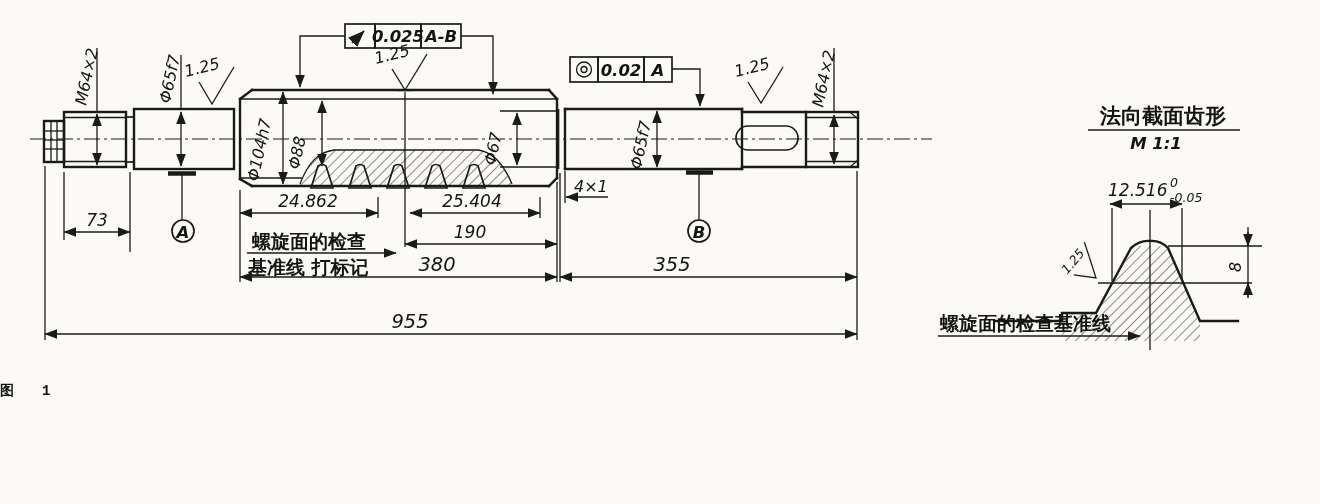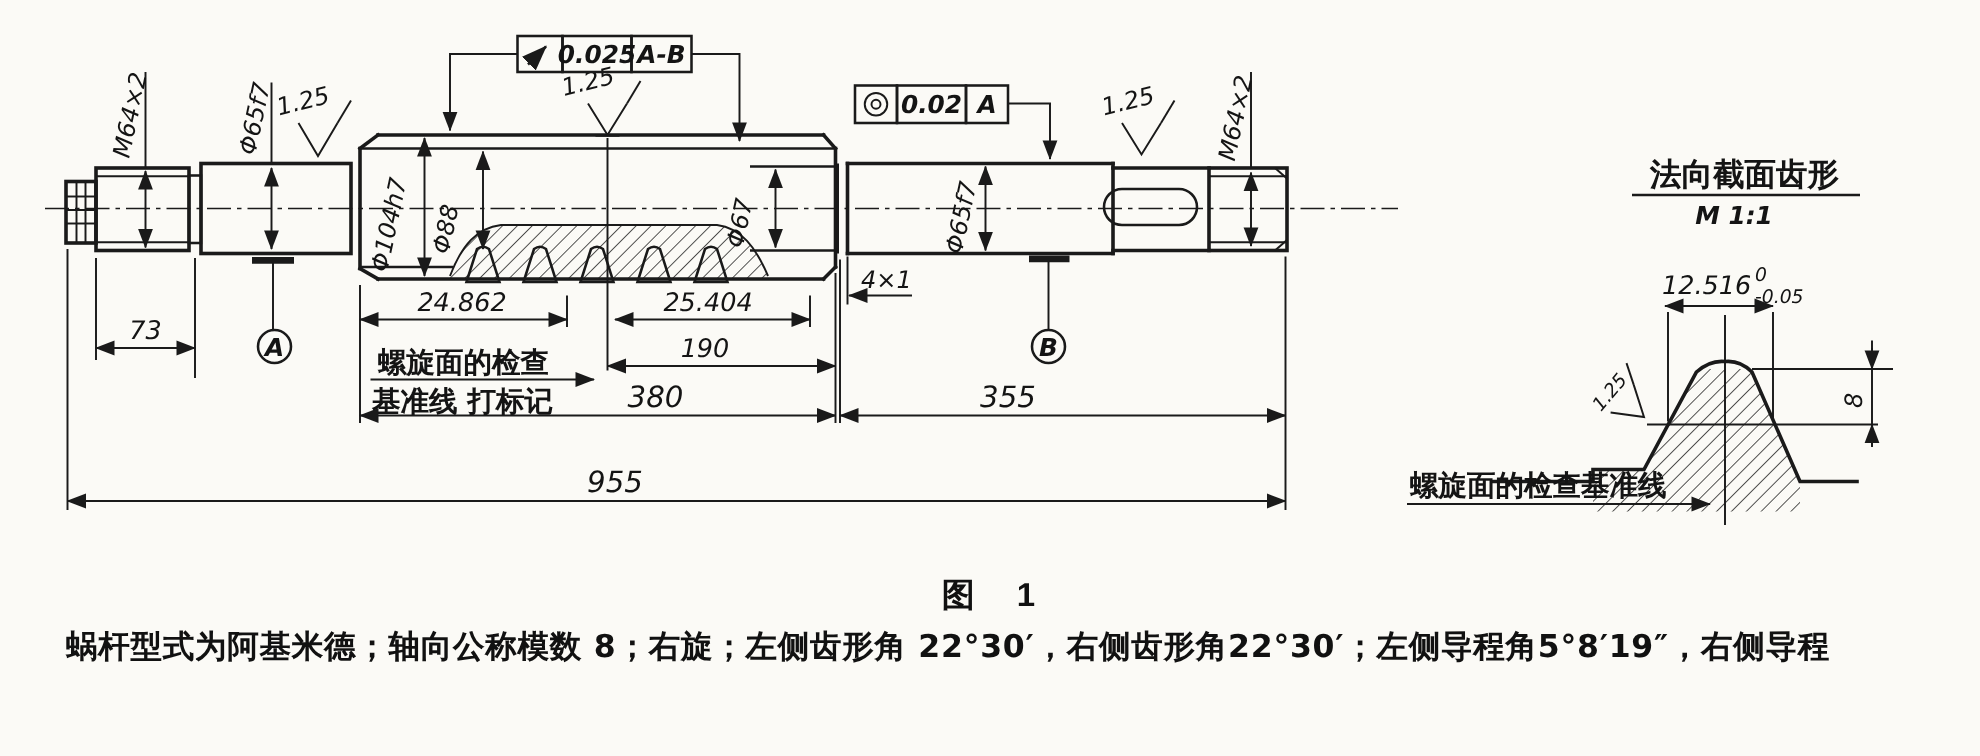--- a/index.html
+++ b/index.html
@@ -10,22 +10,22 @@
   .md{stroke:#1a1a1a;stroke-width:1.7;fill:none;}
   .th{stroke:#1a1a1a;stroke-width:1.3;fill:none;}
   .cl{stroke:#1a1a1a;stroke-width:1.1;fill:none;stroke-dasharray:16 4 3 4;}
   .db{stroke:#1a1a1a;stroke-width:4.5;}
   .di{font:italic 17px "DejaVu Sans",sans-serif;}
   .dib{font:italic 19.5px "DejaVu Sans",sans-serif;}
   .rl{font:italic 16px "DejaVu Sans",sans-serif;}
   .cjk{font:bold 19px "DejaVu Sans",sans-serif;}
   .frt{font:bold italic 16.5px "DejaVu Sans",sans-serif;}
   .sm{font:italic 12.5px "DejaVu Sans",sans-serif;}
-  .caption{margin-top:16px;text-align:center;font-weight:bold;font-size:22px;
-           font-family:Liberation Sans, sans-serif;letter-spacing:2px;}
+  .caption{margin-top:16px;text-align:left;font-weight:bold;font-size:14px;
+           font-family:Liberation Mono, monospace;letter-spacing:2px;}
   .caption .gap{display:inline-block;width:26px;}
   .para{padding:4px 2px 0 4px;font-weight:bold;font-size:21px;line-height:30px;
         font-family:"DejaVu Sans",sans-serif;letter-spacing:0.5px;white-space:nowrap;}
   .para .l1{text-indent:40px;}
 </style>
 </head>
 <body>
 
 <div class="page">
 
@@ -265,16 +265,15 @@
   </g>
 </svg>
 
 
 <div class="caption">
   <span>图</span><span class="gap"></span><span>1</span>
 </div>
 
 
 <div class="para">
-  <div class="l1">蜗杆型式为阿基米德；轴向公称模数 8；右旋；左侧齿形角 22°30′，右侧齿形角22°30′；左侧导程角5°8′19″，右侧导程</div>
 </div>
 
 </div>
 
 </body></html>

